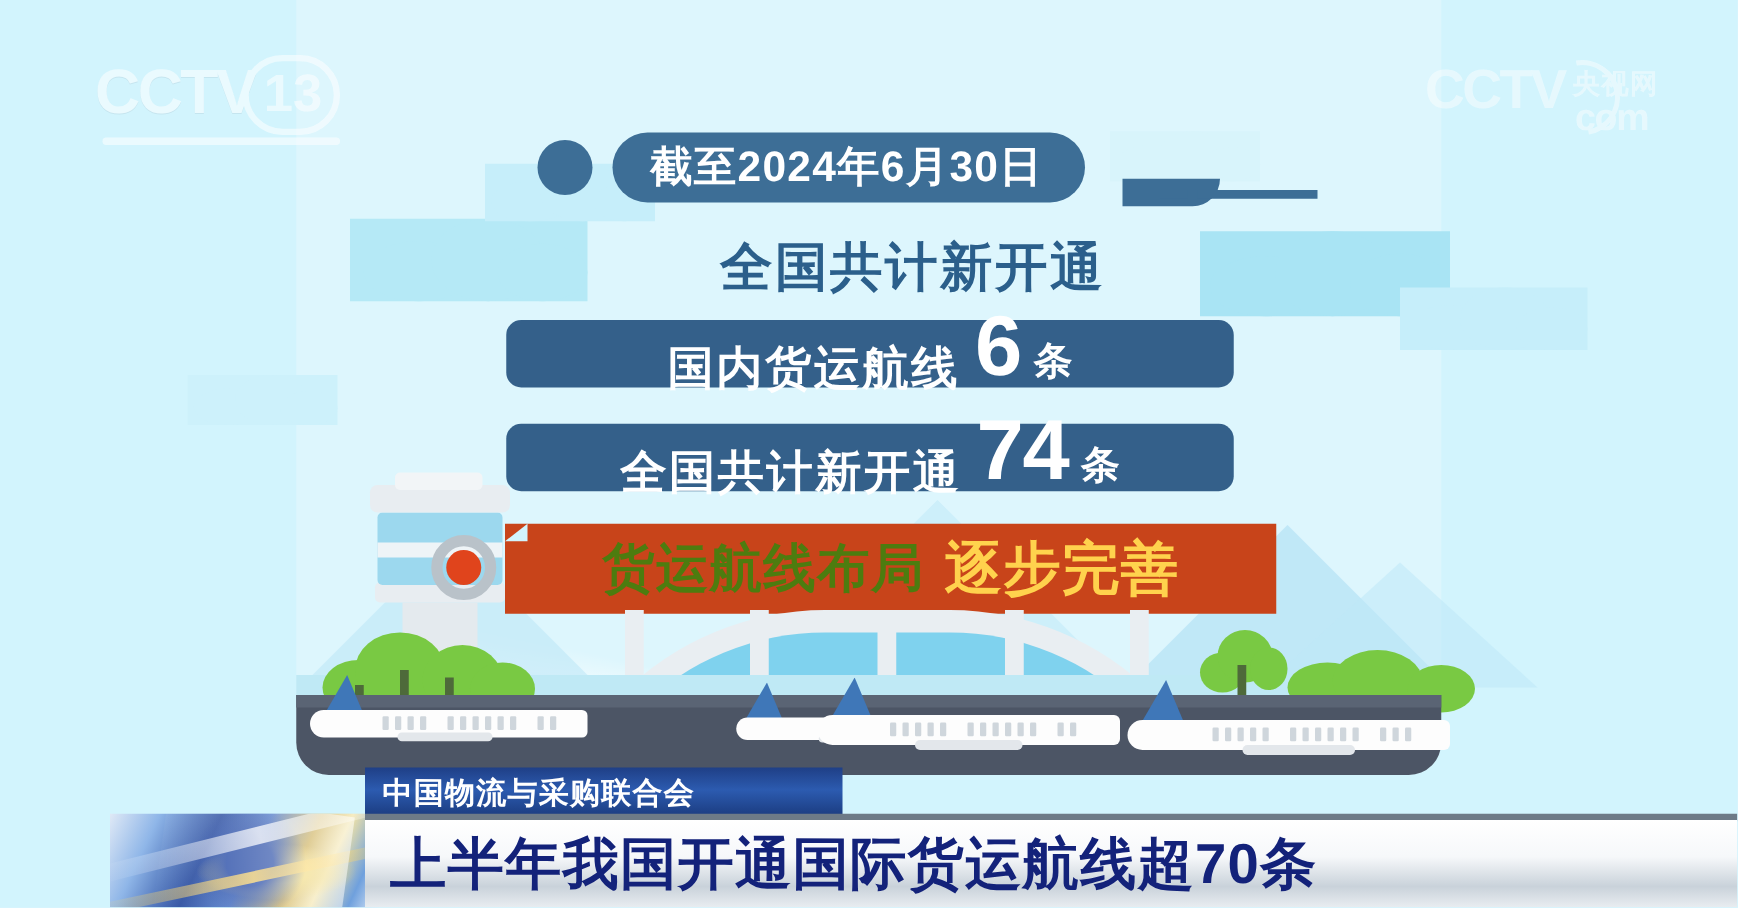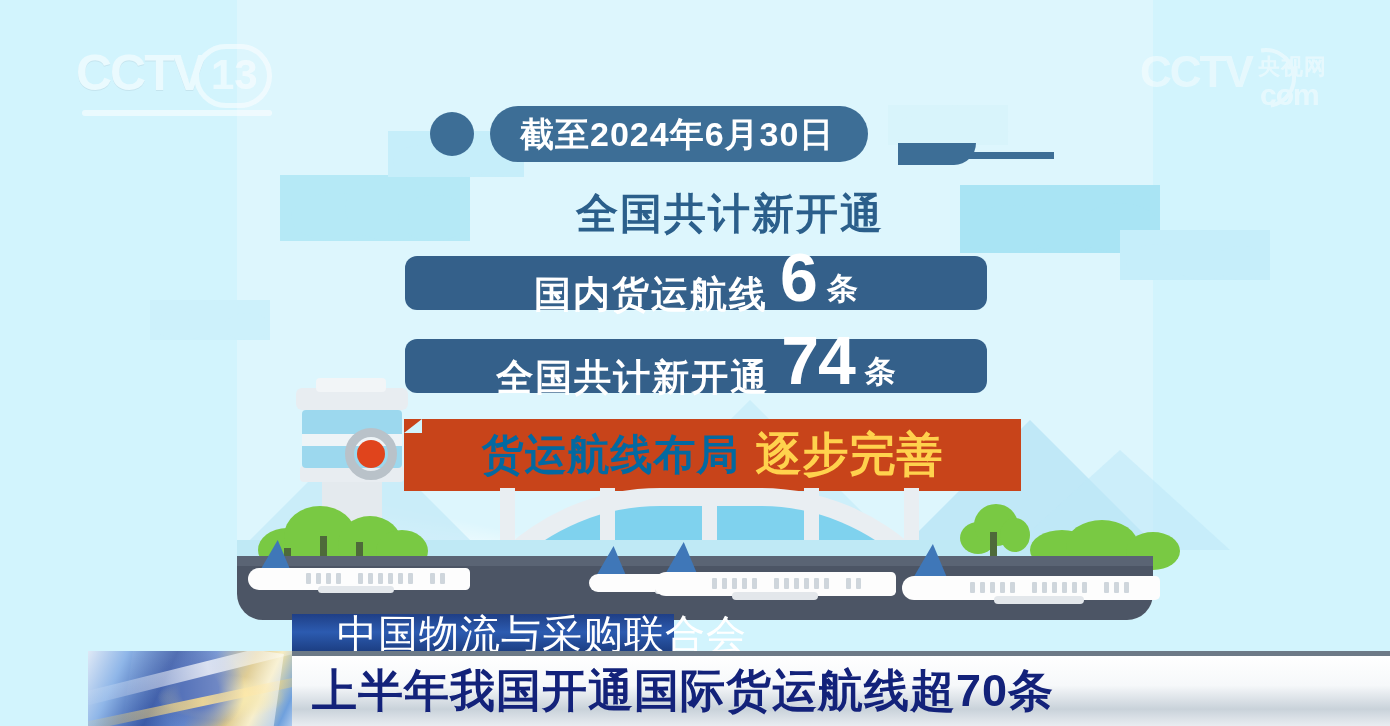--- a/index.html
+++ b/index.html
@@ -95,21 +95,21 @@
   }
   .orange-bar .notch-l{
     position:absolute;left:0;top:0;width:0;height:0;
     border-style:solid;border-width:0 0 14px 18px;
     border-color:transparent transparent #d2f4fd transparent;
   }
   .orange-txt{
     position:absolute;left:404px;top:419px;width:617px;height:72px;
     display:flex;align-items:center;justify-content:center;white-space:nowrap;
   }
-  .orange-txt .w{color:#0369a1;font-size:42px;font-weight:bold;letter-spacing:1px;}
+  .orange-txt .w{color:#4d7c0f;font-size:42px;font-weight:bold;letter-spacing:1px;}
   .orange-txt .y{color:#ffd24d;font-size:46px;font-weight:bold;letter-spacing:1px;margin-left:16px;}
 
   
   .tarmac{position:absolute;left:237px;top:556px;width:916px;height:64px;background:#4c5565;
           border-bottom-left-radius:26px;border-bottom-right-radius:26px;}
   .tarmac-top{position:absolute;left:237px;top:556px;width:916px;height:10px;background:#5a6474;}
   .ground{position:absolute;left:237px;top:540px;width:916px;height:18px;background:#bfe9f5;}
 
   .tower-top{position:absolute;left:296px;top:388px;width:112px;height:22px;background:#e8edf1;border-radius:6px;}
   .tower-cap{position:absolute;left:316px;top:378px;width:70px;height:14px;background:#f2f5f7;border-radius:4px;}
@@ -154,21 +154,21 @@
     transform:rotate(-12deg);opacity:.85;}
   .lt-globe .sw3{position:absolute;left:40px;top:-8px;width:150px;height:95px;
     background:linear-gradient(80deg,rgba(255,255,255,.0),rgba(255,255,255,.55));
     transform:rotate(8deg);}
 
   .lt-org{
     position:absolute;left:292px;top:614px;width:382px;height:40px;
     background:linear-gradient(180deg,#1f3f86 0%,#2c5bb0 45%,#1a3a7d 100%);
     display:flex;align-items:center;padding-left:14px;box-sizing:border-box;
   }
-  .lt-org span{color:#ffffff;font-size:40px;font-weight:normal;letter-spacing:1px;white-space:nowrap;margin-left:31px;}
+  .lt-org span{color:#ffffff;font-size:24px;font-weight:bold;letter-spacing:1px;white-space:nowrap;}
 
   .lt-head{
     position:absolute;left:292px;top:656px;width:1098px;height:70px;
     background:linear-gradient(180deg,#ffffff 0%,#f6f8fa 42%,#c9d2da 76%,#e9edf1 100%);
     display:flex;align-items:center;padding-left:20px;box-sizing:border-box;
   }
   .lt-head span{
     color:#13227a;font-size:45px;font-weight:bold;letter-spacing:1px;white-space:nowrap;
   }
   .lt-head-cap{position:absolute;left:292px;top:651px;width:1098px;height:6px;background:#6d7a87;}

